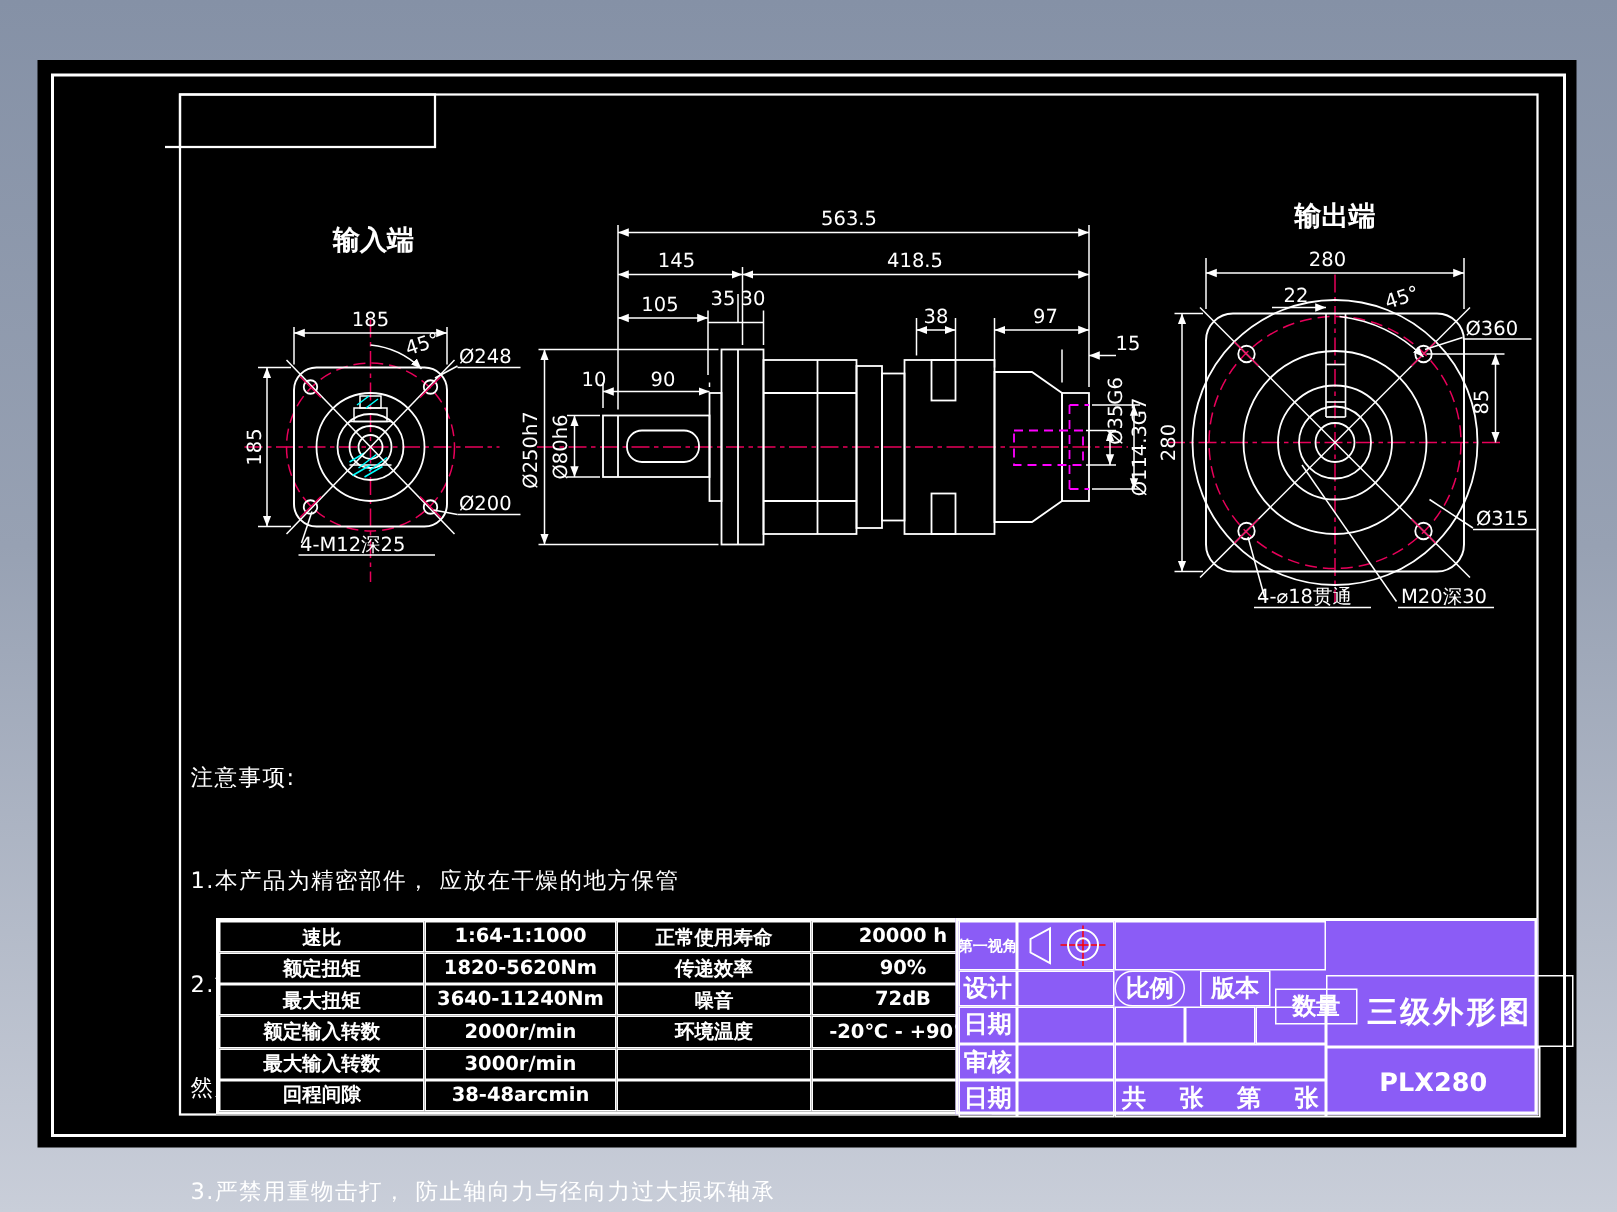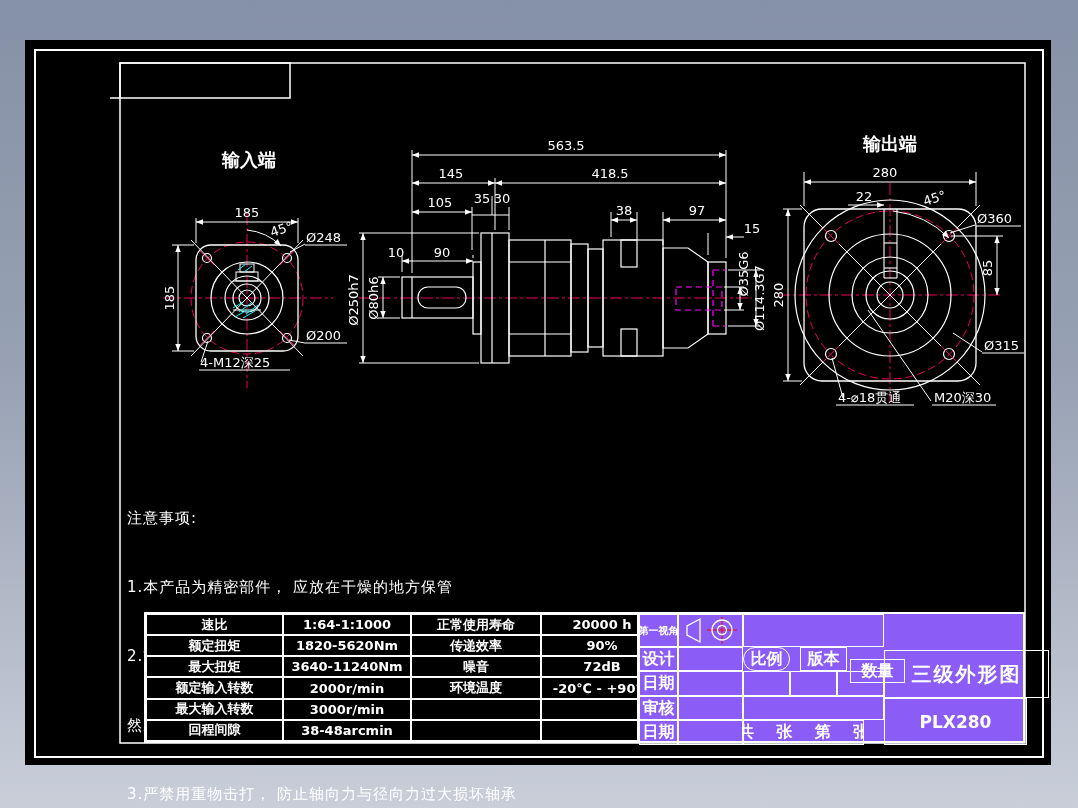--- a/index.html
+++ b/index.html
@@ -353,14 +353,14 @@
   <div class="tb-cell" style="left:104px;top:57px;width:47px;height:25px;"></div>
   <div class="tb-cell" style="left:151px;top:57px;width:47px;height:25px;"></div>
   <div class="tb-cell" style="left:198px;top:57px;width:47px;height:25px;"></div>
 
   <div class="tb-cell" style="left:0;top:82px;width:39px;height:24px;">审核</div>
   <div class="tb-cell" style="left:39px;top:82px;width:65px;height:24px;"></div>
   <div class="tb-cell" style="left:104px;top:82px;width:141px;height:24px;"></div>
 
   <div class="tb-cell" style="left:0;top:106px;width:39px;height:25px;">日期</div>
   <div class="tb-cell" style="left:39px;top:106px;width:65px;height:25px;"></div>
-  <div class="tb-cell" style="left:104px;top:106px;width:121px;height:25px;">共    张    第    张</div>
+  <div class="tb-cell" style="left:104px;top:106px;width:141px;height:25px;">共    张    第    张</div>
 </div>
 
 </body></html>

